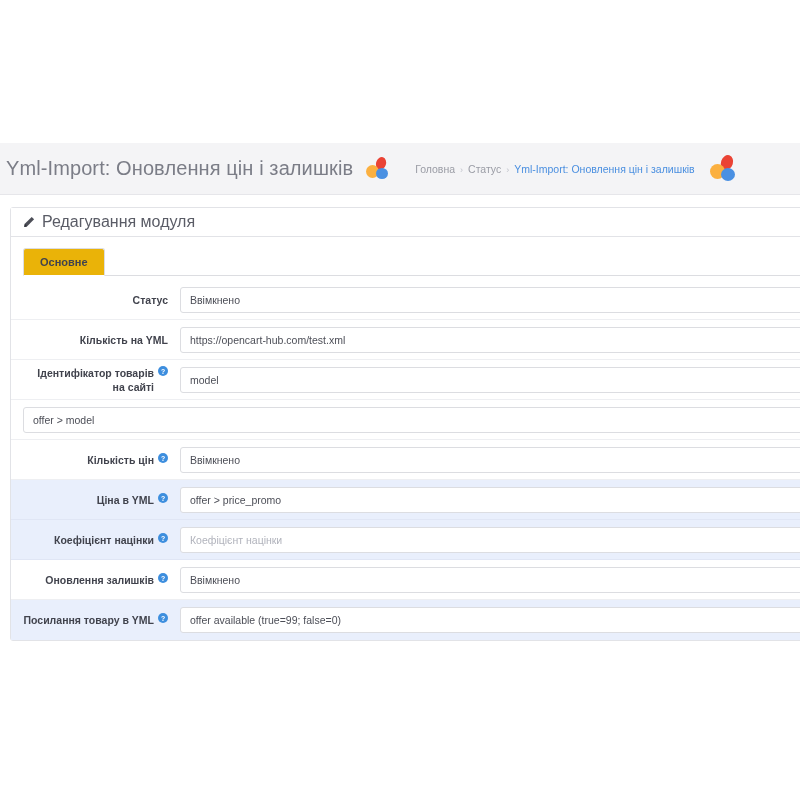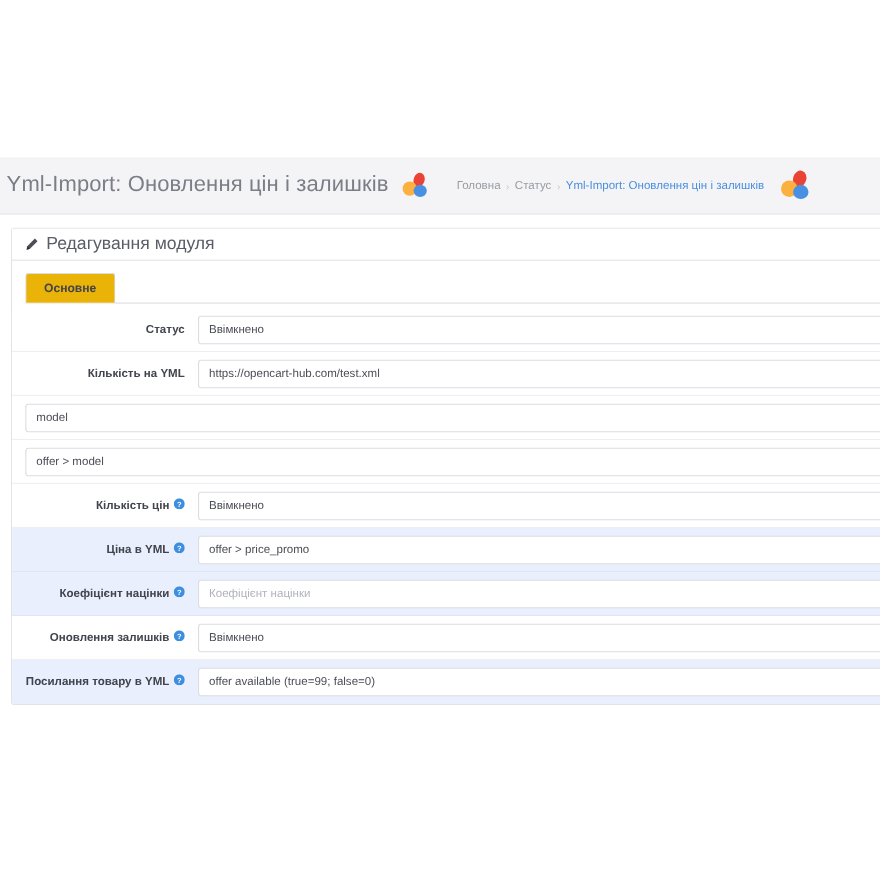--- a/index.html
+++ b/index.html
@@ -278,20 +278,27 @@
             </div>
             <div class="form-control">Ввімкнено</div>
           </div>
           <div class="form-row">
             <div class="form-label">
               <span>Кількість на YML</span>
             </div>
             <div class="form-control">https://opencart-hub.com/test.xml</div>
           </div>
           <div class="form-row">
+            <div class="form-label">
+              <span>Ідентифікатор товарів на сайті</span>
+              <svg class="help-icon" viewBox="0 0 16 16">
+                <circle cx="8" cy="8" r="8" fill="#3d8ede"></circle>
+                <text x="8" y="12" text-anchor="middle" font-size="11" font-weight="bold" font-family="&quot;Liberation Sans&quot;, sans-serif" fill="#ffffff">?</text>
+              </svg>
+            </div>
             <div class="form-control">model</div>
           </div>
           <div class="form-row">
             <div class="form-control">offer &gt; model</div>
           </div>
           <div class="form-row">
             <div class="form-label">
               <span>Кількість цін</span>
               <svg class="help-icon" viewBox="0 0 16 16">
                 <circle cx="8" cy="8" r="8" fill="#3d8ede"></circle>

